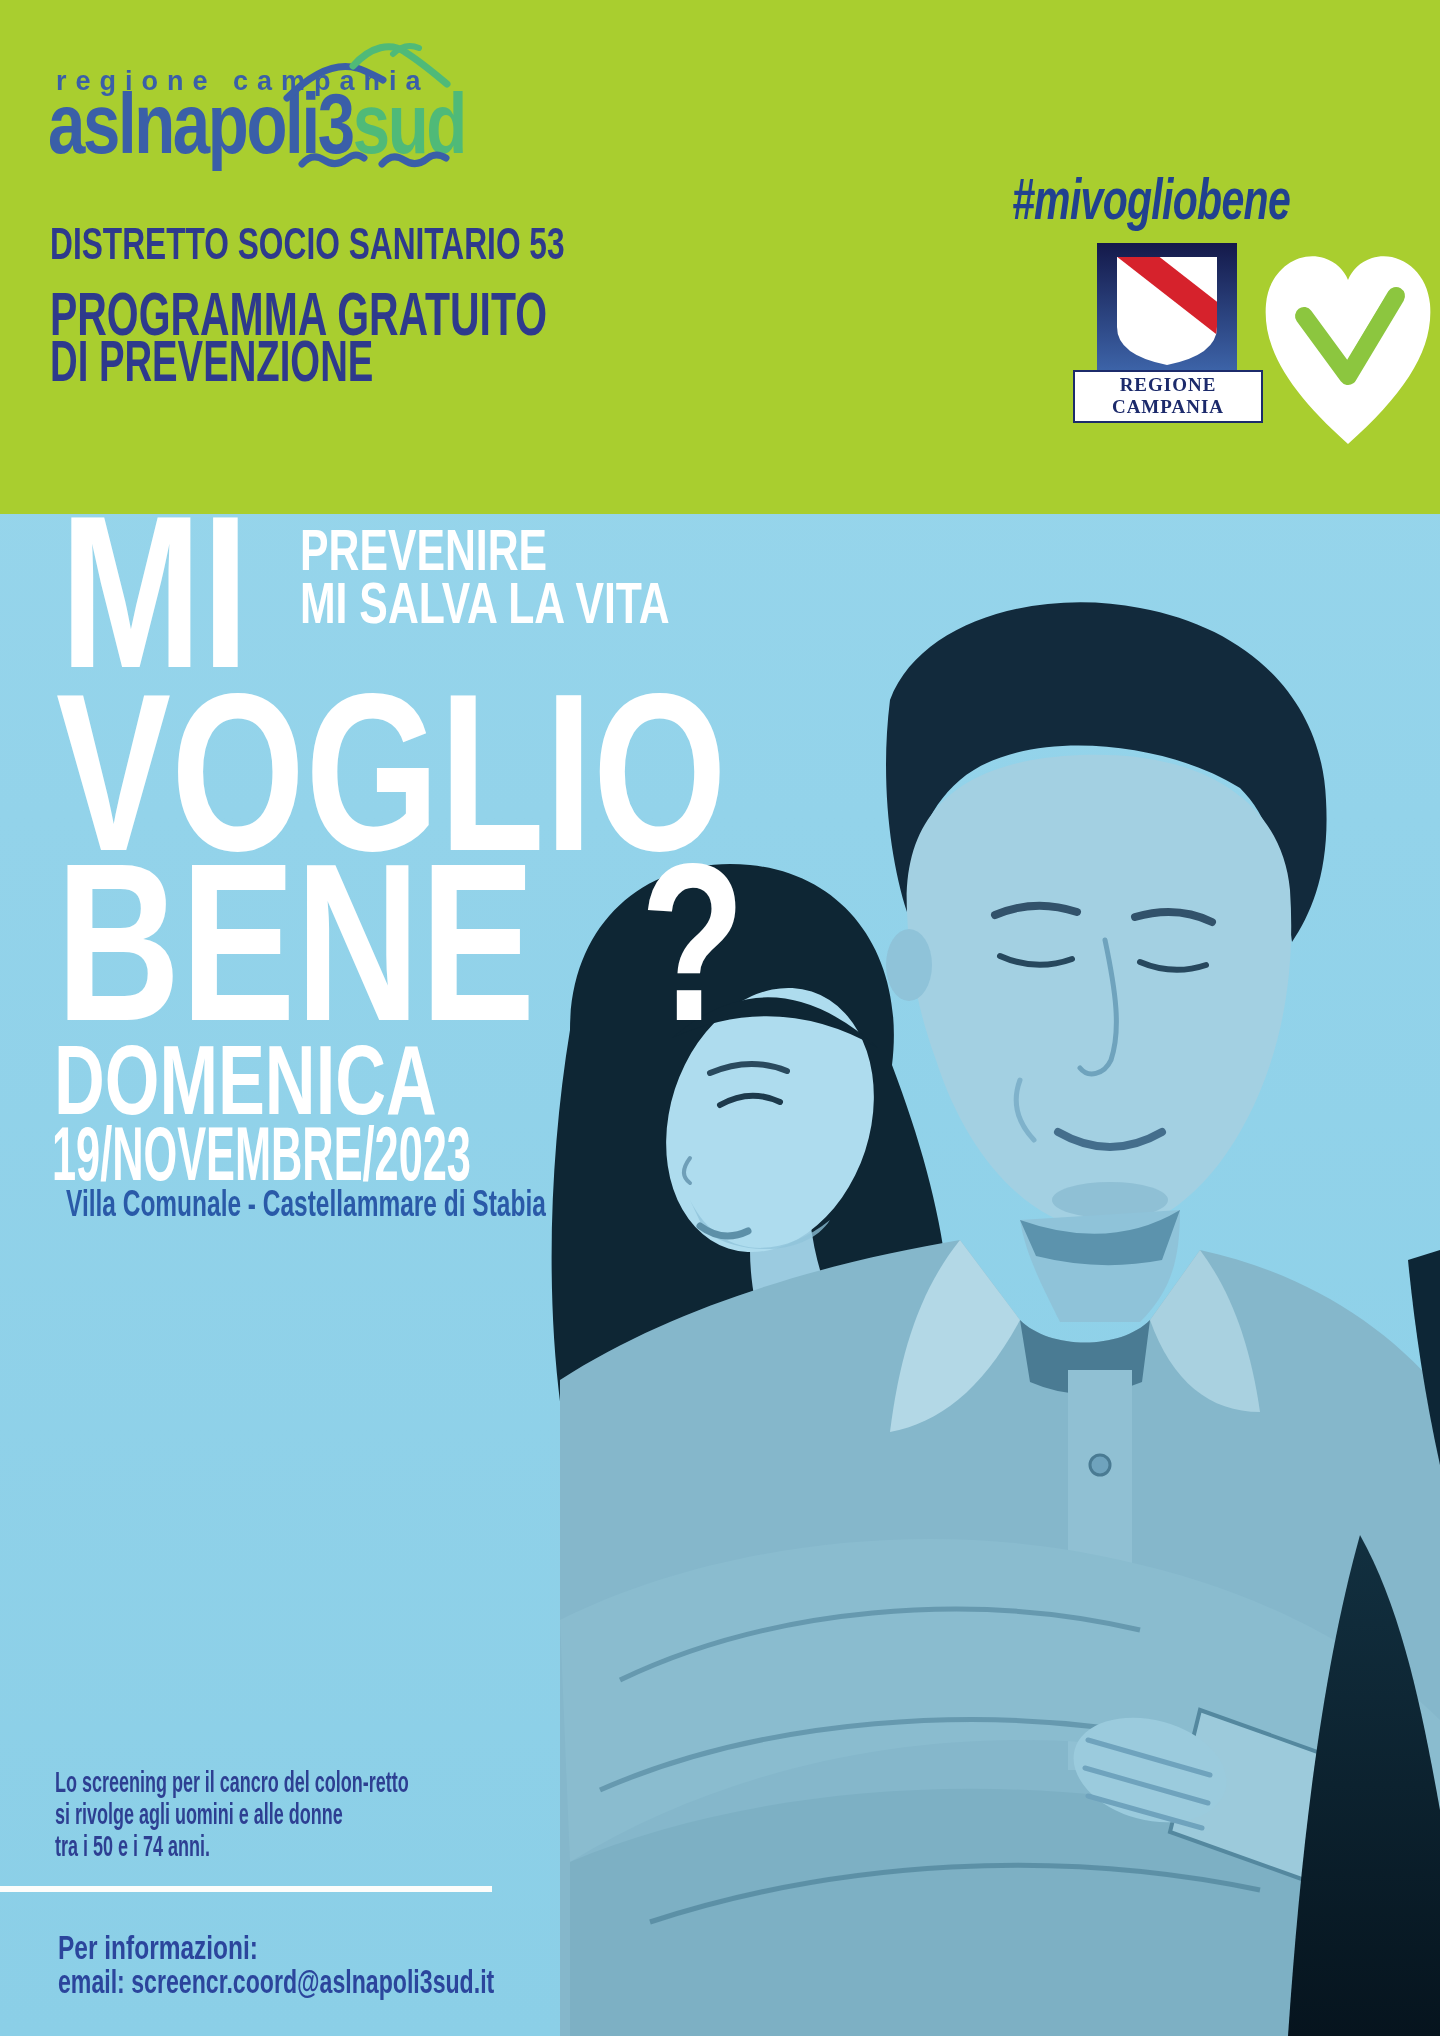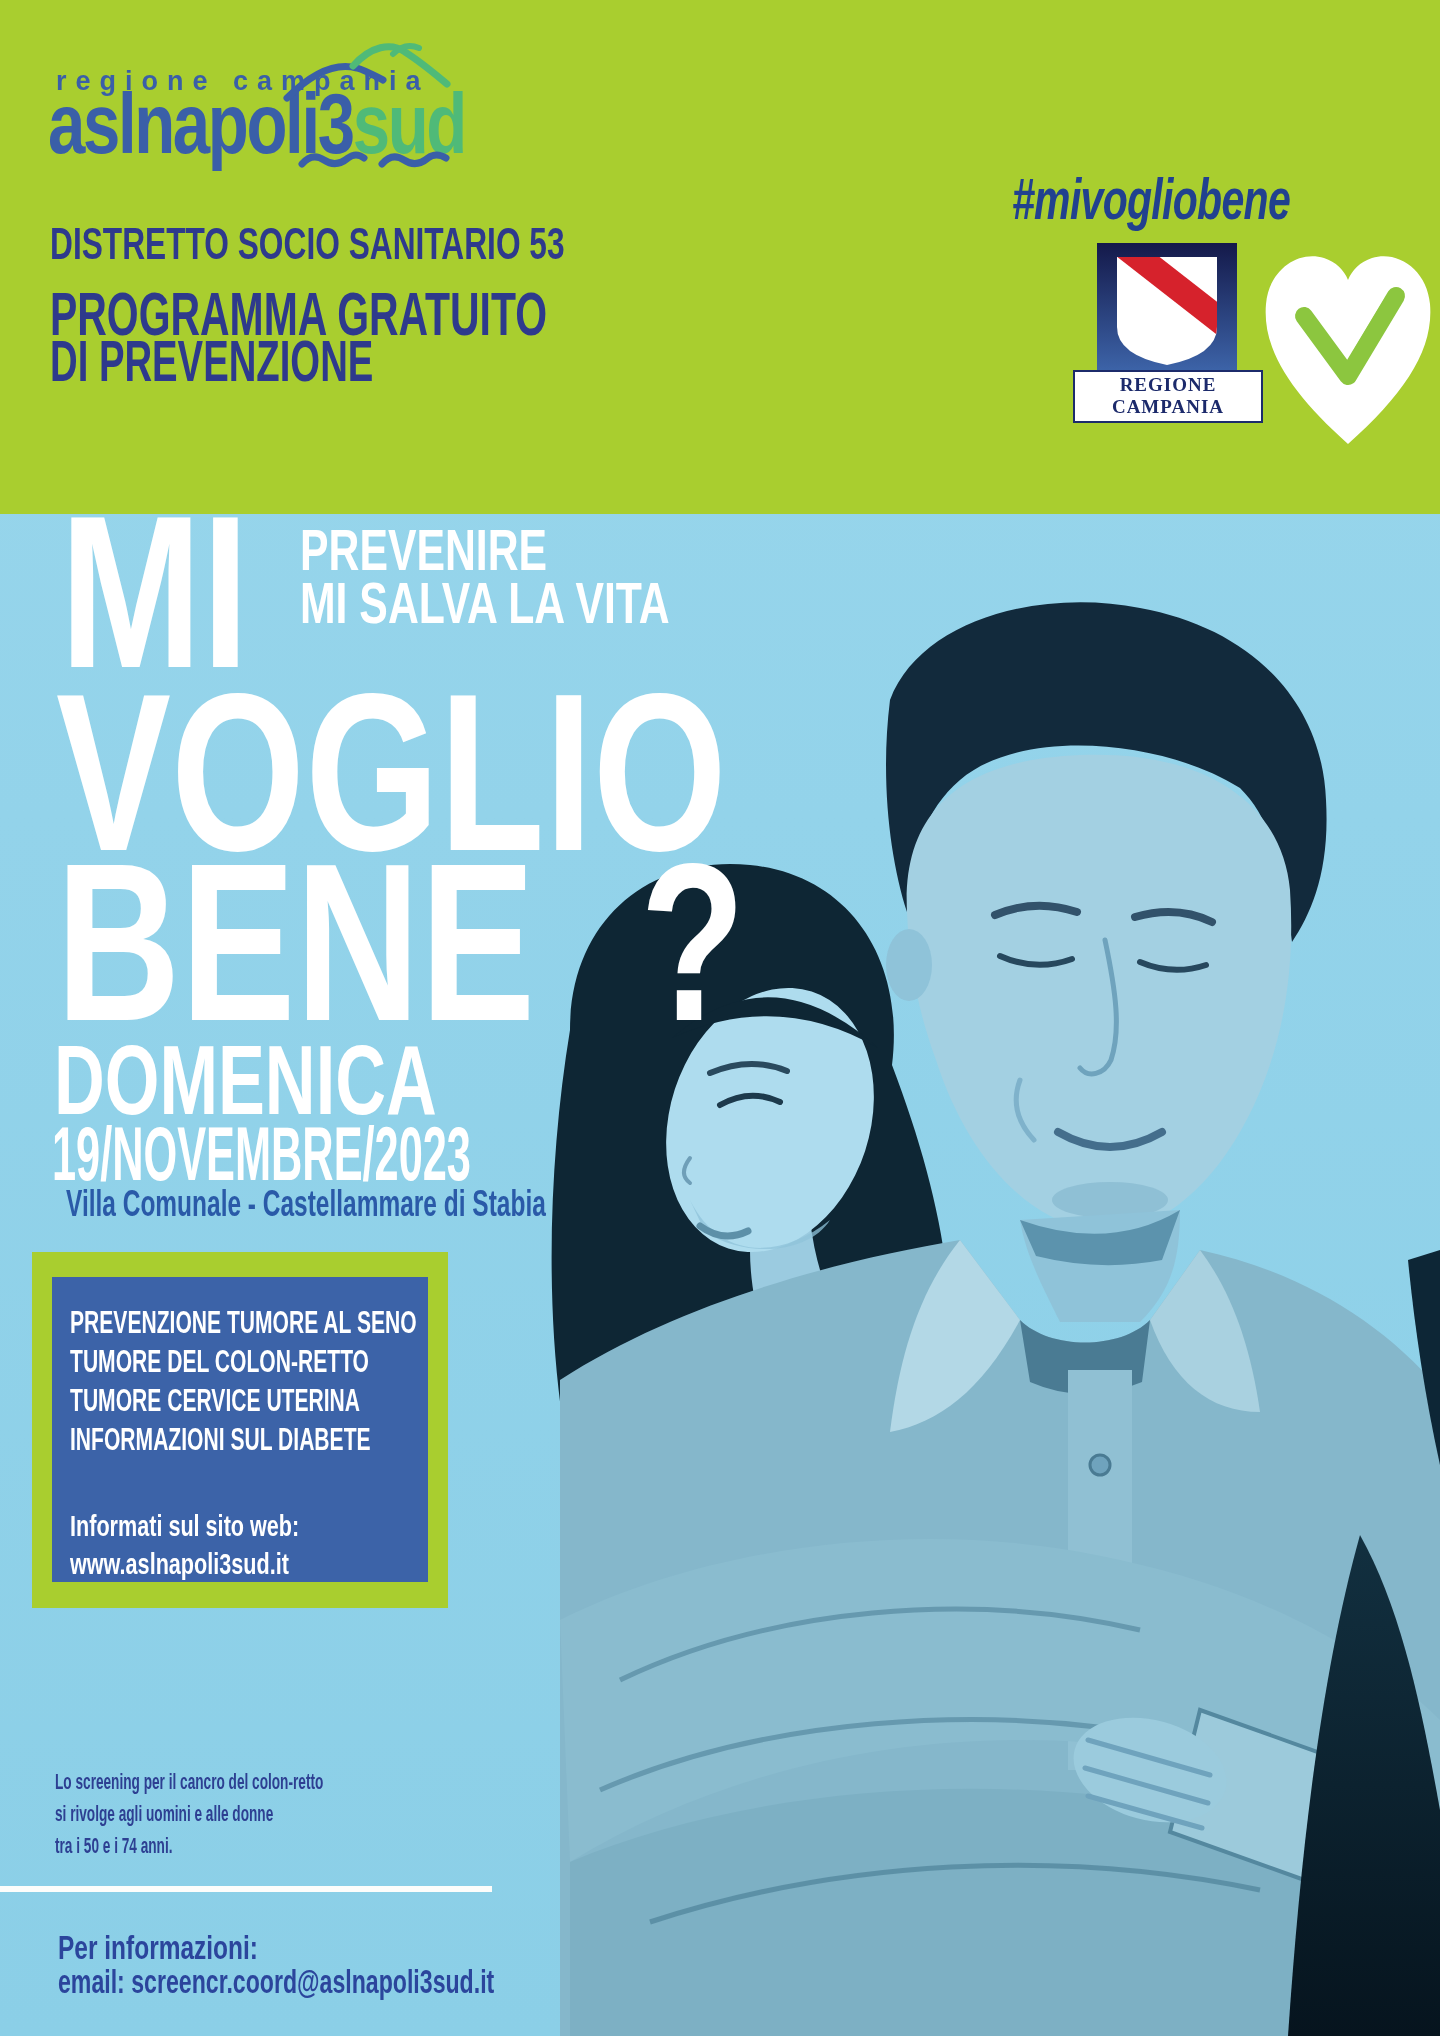--- a/index.html
+++ b/index.html
@@ -46,21 +46,21 @@
   .green-box{position:absolute;left:32px;top:1252px;width:416px;height:356px;background:#a9ce2f;
     box-sizing:border-box;padding:25px 20px 26px 20px;}
   .blue-box{width:100%;height:100%;background:#3c63a8;box-sizing:border-box;padding:26px 14px 0 18px;}
   .ib-line{font-size:31px;font-weight:bold;color:#fff;line-height:39px;
     transform:scaleX(.68);transform-origin:left top;white-space:nowrap;}
   .ib-gap{height:48px;}
   .ib-web{font-size:30px;font-weight:bold;color:#fff;line-height:38px;
     transform:scaleX(.72);transform-origin:left top;white-space:nowrap;}
   
   .screening{position:absolute;left:55px;top:1766px;color:#2d3f92;font-weight:bold;
-    font-size:22px;line-height:32px;}
+    font-size:29px;line-height:32px;}
   .screening div{transform:scaleX(.62);transform-origin:left top;white-space:nowrap;}
   .divider{position:absolute;left:0;top:1886px;width:492px;height:6px;background:#fdfdfb;}
   .contact-label{position:absolute;left:58px;top:1928px;font-size:34px;font-weight:bold;
     color:#2b459c;transform:scaleX(.72);transform-origin:left top;white-space:nowrap;}
   .contact-email{position:absolute;left:58px;top:1962px;font-size:34px;font-weight:bold;
     color:#2b459c;transform:scaleX(.68);transform-origin:left top;white-space:nowrap;}
   .photo{position:absolute;left:420px;top:560px;}
 </style>
 </head>
 <body>
@@ -181,31 +181,20 @@
   <div class="w t-mi">MI</div>
   <div class="w t-prev1">PREVENIRE</div>
   <div class="w t-prev2">MI SALVA LA VITA</div>
   <div class="w t-voglio">VOGLIO</div>
   <div class="w t-bene">BENE</div>
   <div class="w t-q">?</div>
   <div class="w t-day">DOMENICA</div>
   <div class="w t-date">19/NOVEMBRE/2023</div>
   <div class="t-villa">Villa Comunale - Castellammare di Stabia</div>
 
-  <div class="green-box">
-    <div class="blue-box">
-      <div class="ib-line">PREVENZIONE TUMORE AL SENO</div>
-      <div class="ib-line">TUMORE DEL COLON-RETTO</div>
-      <div class="ib-line">TUMORE CERVICE UTERINA</div>
-      <div class="ib-line">INFORMAZIONI SUL DIABETE</div>
-      <div class="ib-gap"></div>
-      <div class="ib-web">Informati sul sito web:</div>
-      <div class="ib-web">www.aslnapoli3sud.it</div>
-    </div>
-  </div>
 
   <div class="screening">
     <div>Lo screening per il cancro del colon-retto</div>
     <div>si rivolge agli uomini e alle donne</div>
     <div>tra i 50 e i 74 anni.</div>
   </div>
 
   <div class="divider"></div>
 
   <div class="contact-label">Per informazioni:</div>

